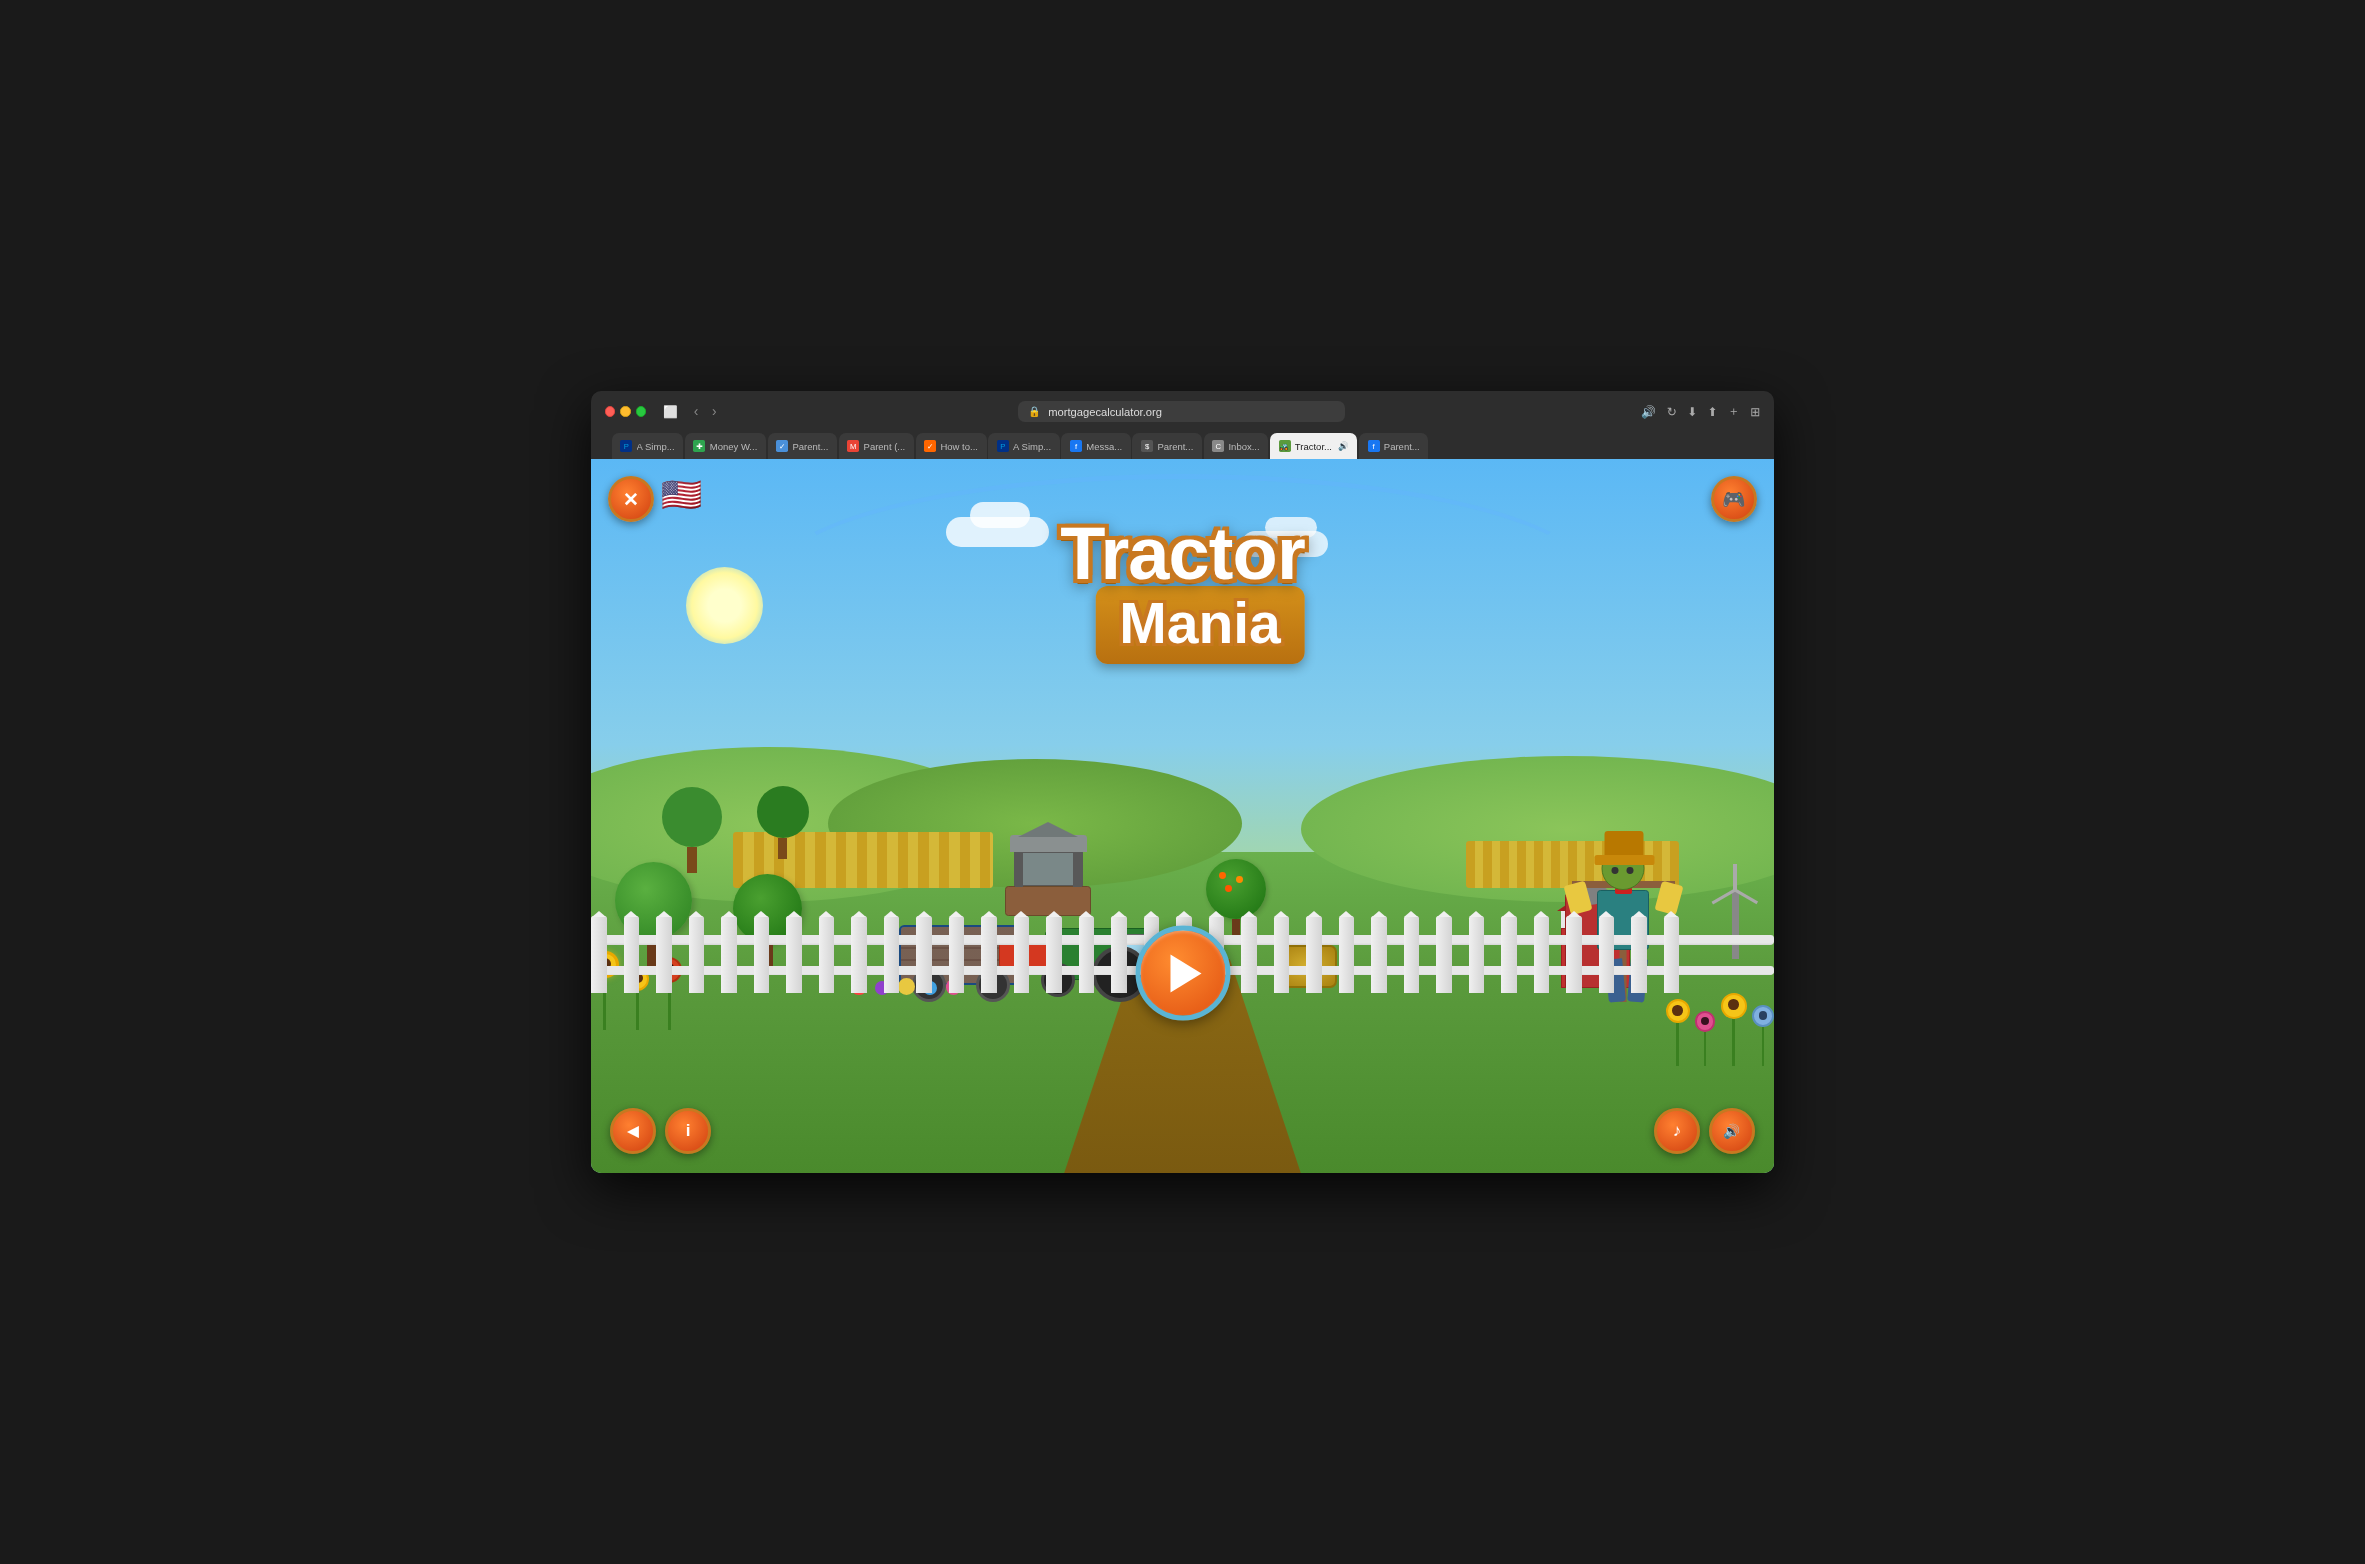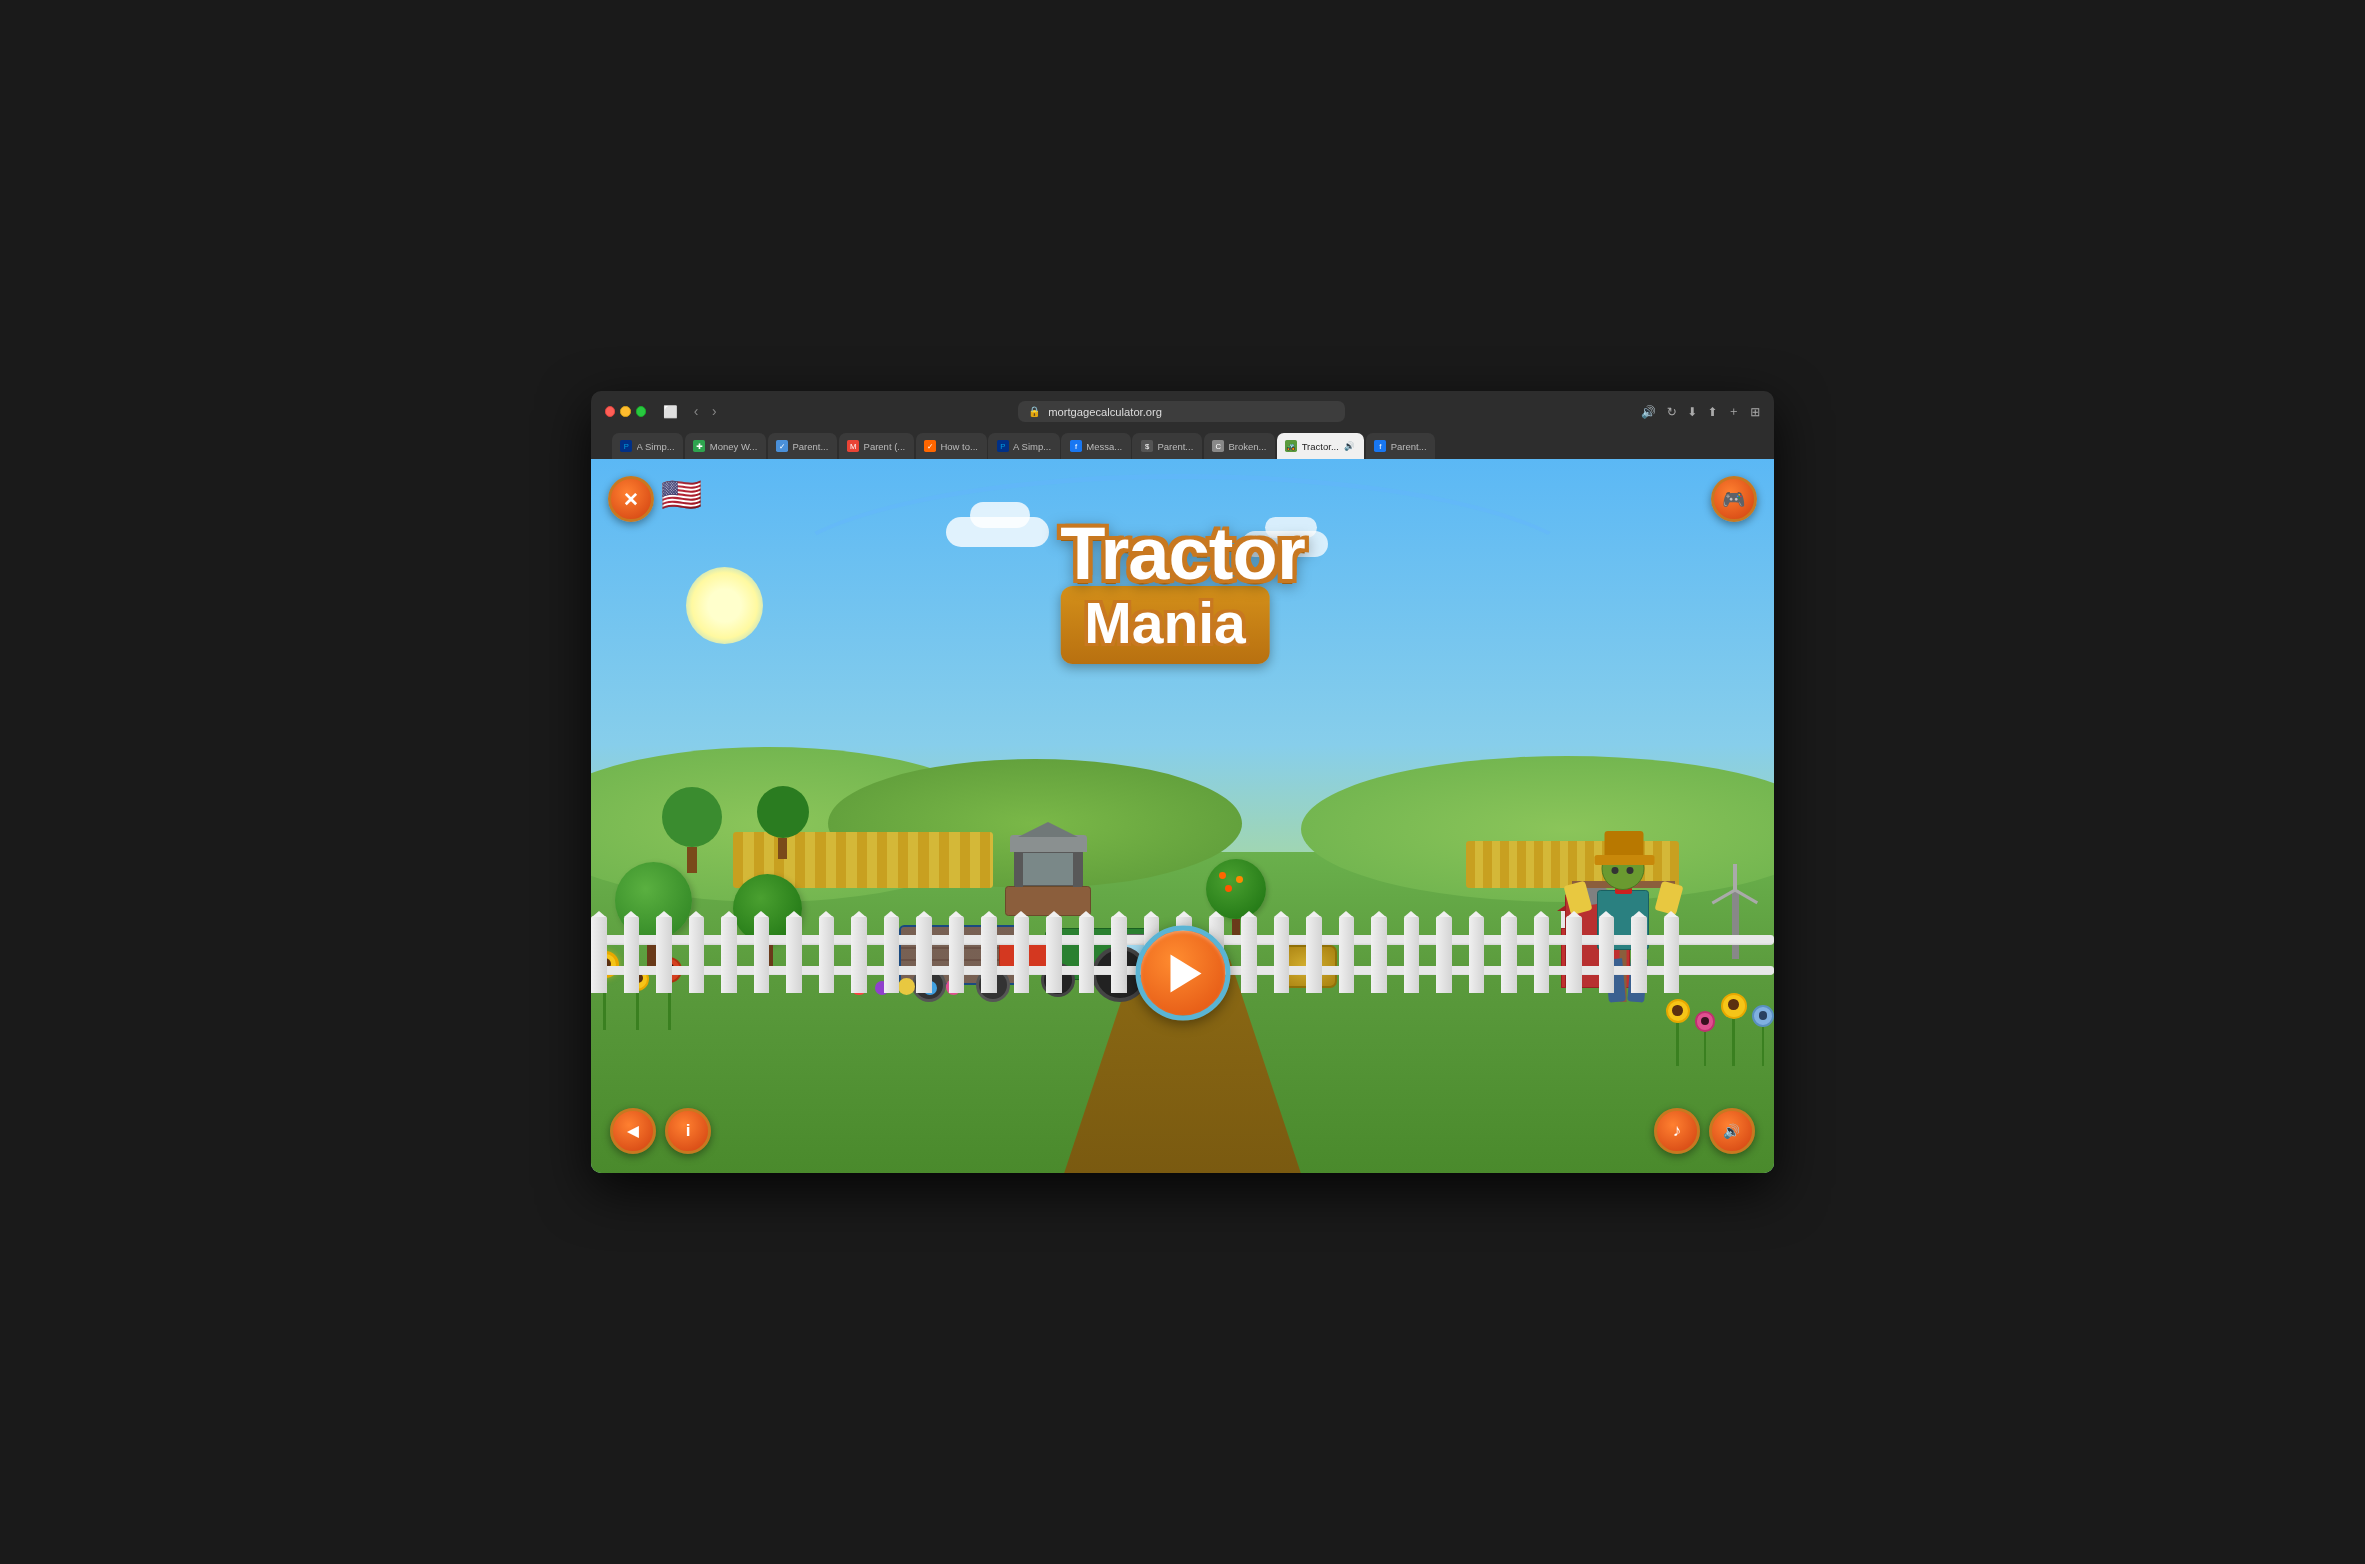--- a/index.html
+++ b/index.html
@@ -206,21 +206,21 @@
       background: linear-gradient(180deg, #8B6914 0%, #7a5a10 100%);
       clip-path: polygon(30% 0%, 70% 0%, 100% 100%, 0% 100%);
     }
 
     
     .game-title {
       position: absolute;
       top: 8%;
       left: 50%;
       transform: translateX(-50%);
-      text-align: left;
+      text-align: right;
       z-index: 10;
     }
 
     
     .play-button {
       position: absolute;
       bottom: 28%;
       left: 50%;
       transform: translate(-50%, 50%);
       width: 95px;
@@ -311,21 +311,21 @@
       <div class="tab">
         <div class="tab-favicon" style="background:#1877F2;color:white;border-radius:1.7px;padding:0.9px 2.6px;font-size:7.7px;">f</div>
         <span class="tab-label">Messa...</span>
       </div>
       <div class="tab">
         <div class="tab-favicon" style="background:#555;color:white;border-radius:1.7px;padding:0.9px 2.6px;font-size:7.7px;">$</div>
         <span class="tab-label">Parent...</span>
       </div>
       <div class="tab">
         <div class="tab-favicon" style="background:#888;color:white;border-radius:1.7px;padding:0.9px 2.6px;font-size:7.7px;">C</div>
-        <span class="tab-label">Broken...</span>
+        <span class="tab-label">Inbox...</span>
       </div>
       <div class="tab active" style="background:#f0f0f0;color:#222;">
         <div class="tab-favicon" style="background:#5a9a3c;color:white;border-radius:1.7px;padding:0.9px 2.6px;font-size:7.7px;">🚜</div>
         <span class="tab-label">Tractor...</span>
         <span style="color:#4a90d9;font-size:8.6px;margin-left:1.7px;">🔊</span>
       </div>
       <div class="tab">
         <div class="tab-favicon" style="background:#1877F2;color:white;border-radius:1.7px;padding:0.9px 2.6px;font-size:7.7px;">f</div>
         <span class="tab-label">Parent...</span>
       </div>

